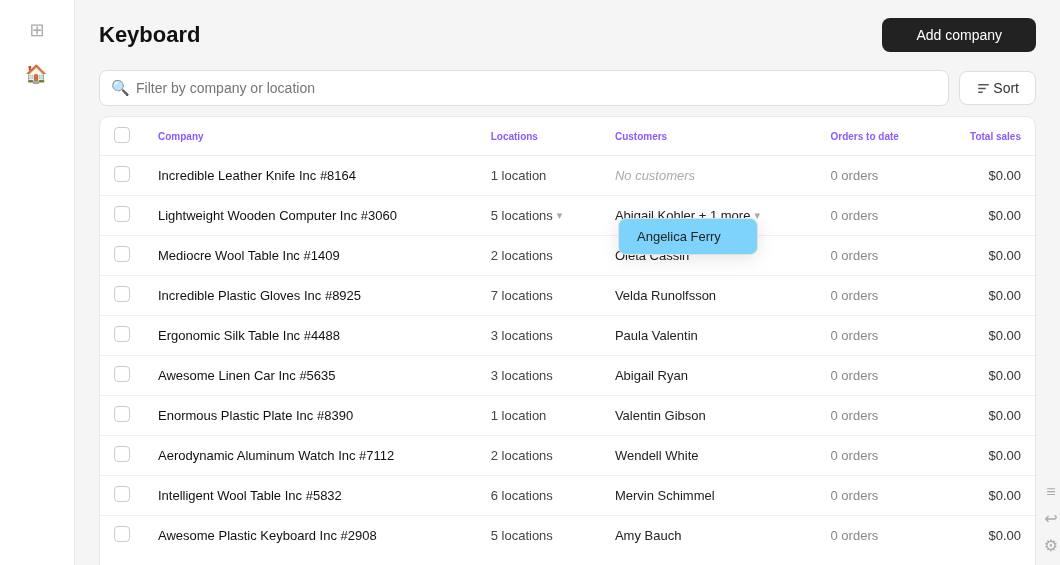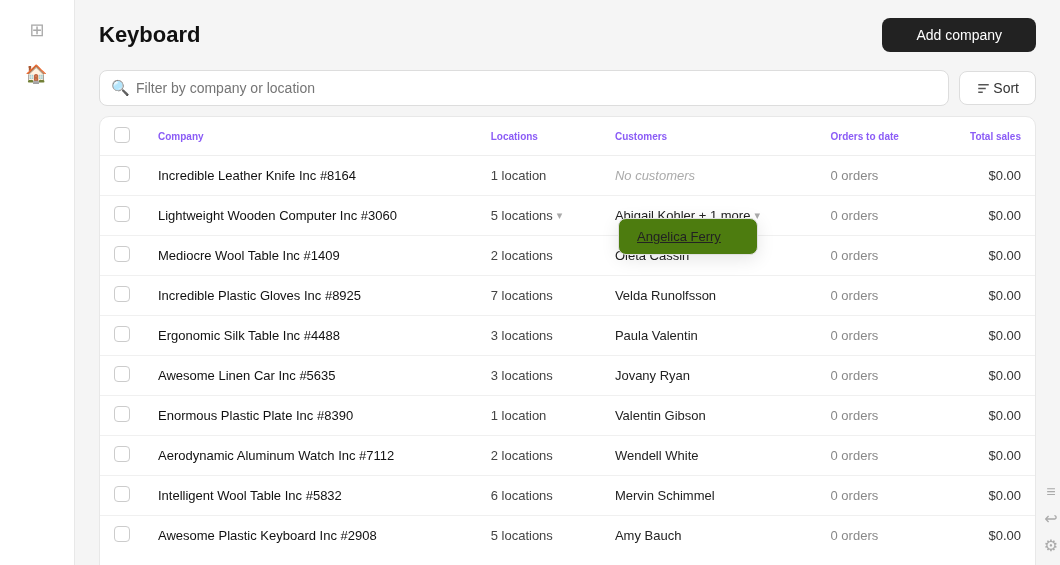--- a/index.html
+++ b/index.html
@@ -173,32 +173,31 @@
       gap: 4px;
     }
     .footer-row {
       padding: 16px 14px;
       font-size: 13px;
       color: #888;
       text-align: center;
     }
     .tooltip-popup {
       position: absolute;
-      background: #4d7c0f;
+      background: #7dd3fc;
       border: 1px solid #e0e0e0;
       border-radius: 8px;
       box-shadow: 0 4px 18px rgba(0,0,0,0.10);
       padding: 10px 18px;
       font-size: 13px;
       color: #222;
       z-index: 100;
       top: 218px;
       left: 618px;
       min-width: 140px;
-      text-decoration: underline;
     }
     .right-panel {
       position: fixed;
       right: 0;
       top: 0;
       bottom: 0;
       width: 18px;
       background: #f5f5f5;
       display: flex;
       flex-direction: column;
@@ -315,21 +314,21 @@
             <td style="text-align: right;">$0.00</td>
           </tr>
           <tr>
             <td><span class="checkbox"></span></td>
             <td><span class="company-name">Awesome Linen Car Inc #5635</span></td>
             <td>
               <div class="locations-cell">
                 <span>3 locations</span>
               </div>
             </td>
-            <td><span>Jovany Ryan</span></td>
+            <td><span>Abigail Ryan</span></td>
             <td style="color: rgb(136, 136, 136);">0 orders</td>
             <td style="text-align: right;">$0.00</td>
           </tr>
           <tr>
             <td><span class="checkbox"></span></td>
             <td><span class="company-name">Enormous Plastic Plate Inc #8390</span></td>
             <td>
               <div class="locations-cell">
                 <span>1 location</span>
               </div>

